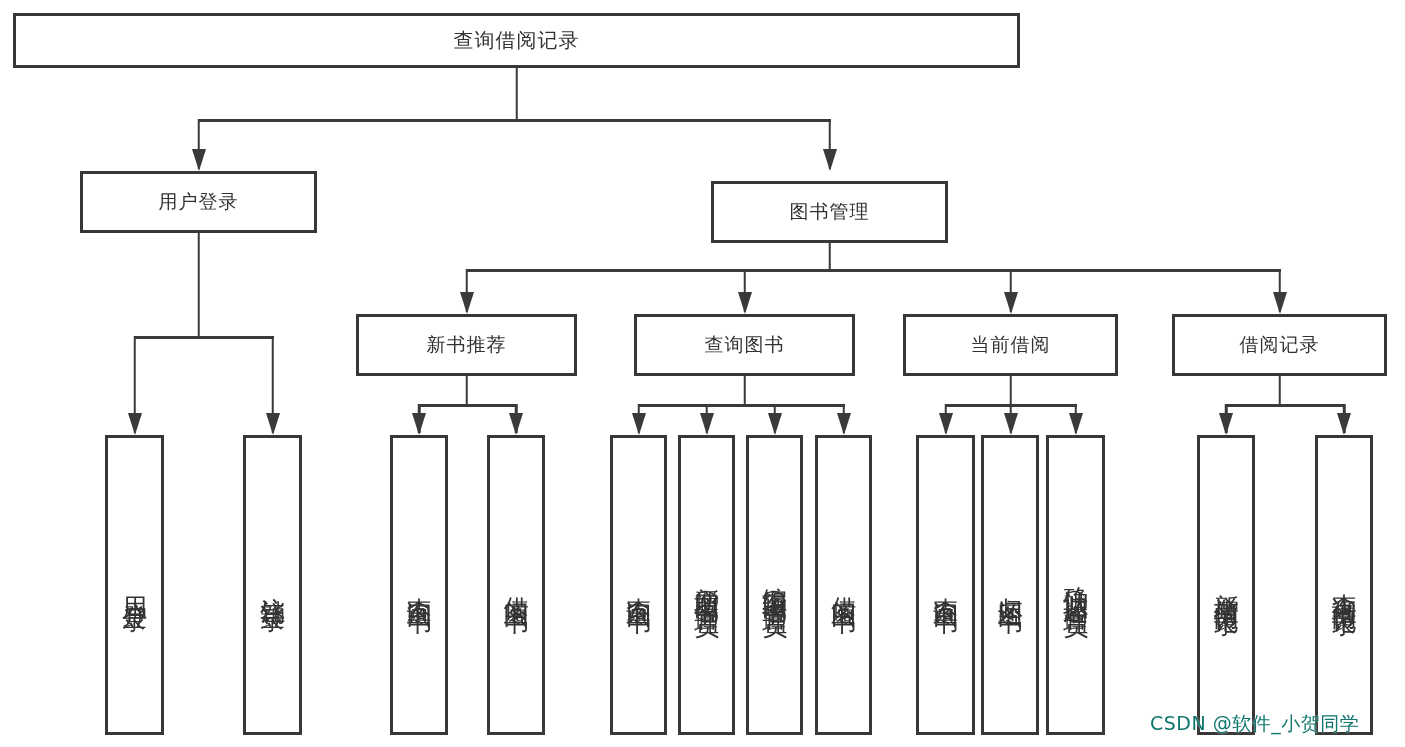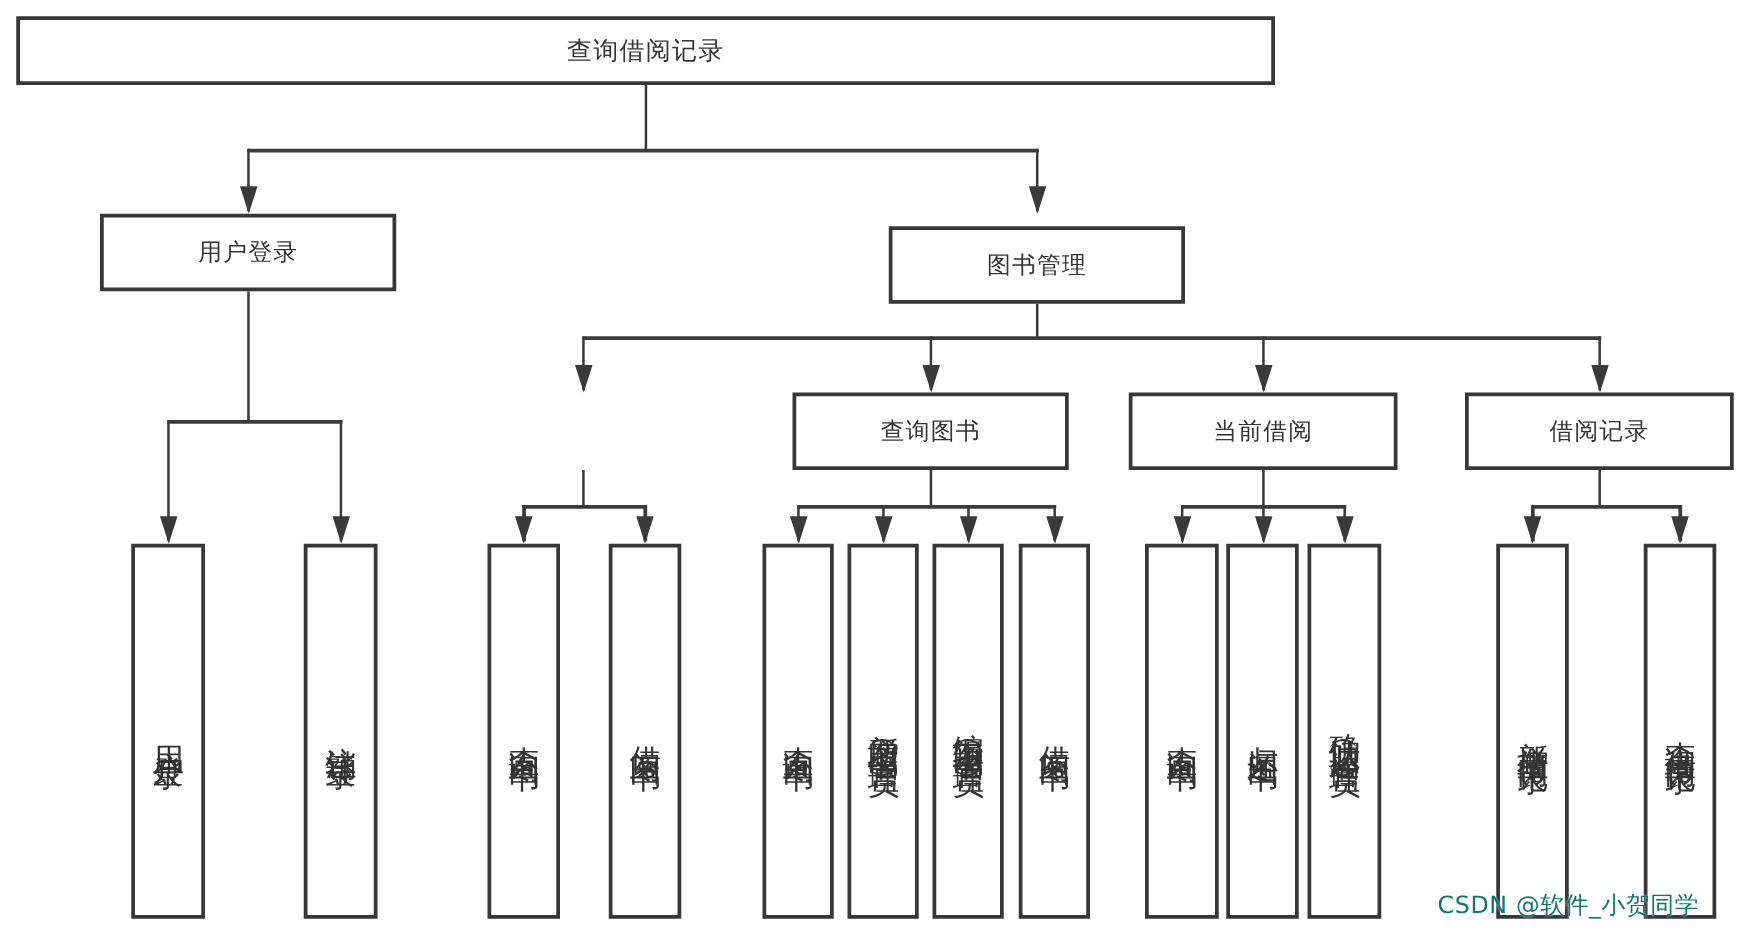--- a/index.html
+++ b/index.html
@@ -60,20 +60,21 @@
   <div class="hline" style="left:465.5px; top:269px; width:815px;"></div>
   <div class="vline" style="left:466.5px; top:269px; height:43px;"></div>
   <div class="arrow" style="left:466.5px; top:292px;"></div>
   <div class="vline" style="left:744.5px; top:269px; height:43px;"></div>
   <div class="arrow" style="left:744.5px; top:292px;"></div>
   <div class="vline" style="left:1010.5px; top:269px; height:43px;"></div>
   <div class="arrow" style="left:1010.5px; top:292px;"></div>
   <div class="vline" style="left:1279.5px; top:269px; height:43px;"></div>
   <div class="arrow" style="left:1279.5px; top:292px;"></div>
 
+  <div class="box" style="left:356px; top:314px; width:221px; height:62px;">新书推荐</div>
   <div class="box" style="left:634px; top:314px; width:221px; height:62px;">查询图书</div>
   <div class="box" style="left:903px; top:314px; width:215px; height:62px;">当前借阅</div>
   <div class="box" style="left:1172px; top:314px; width:215px; height:62px;">借阅记录</div>
 
   <div class="vline" style="left:466.5px; top:376px; height:30px;"></div>
   <div class="hline" style="left:418px; top:404px; width:99px;"></div>
   <div class="vline" style="left:419px; top:404px; height:29px;"></div>
   <div class="arrow" style="left:419px; top:413px;"></div>
   <div class="vline" style="left:516px; top:404px; height:29px;"></div>
   <div class="arrow" style="left:516px; top:413px;"></div>

